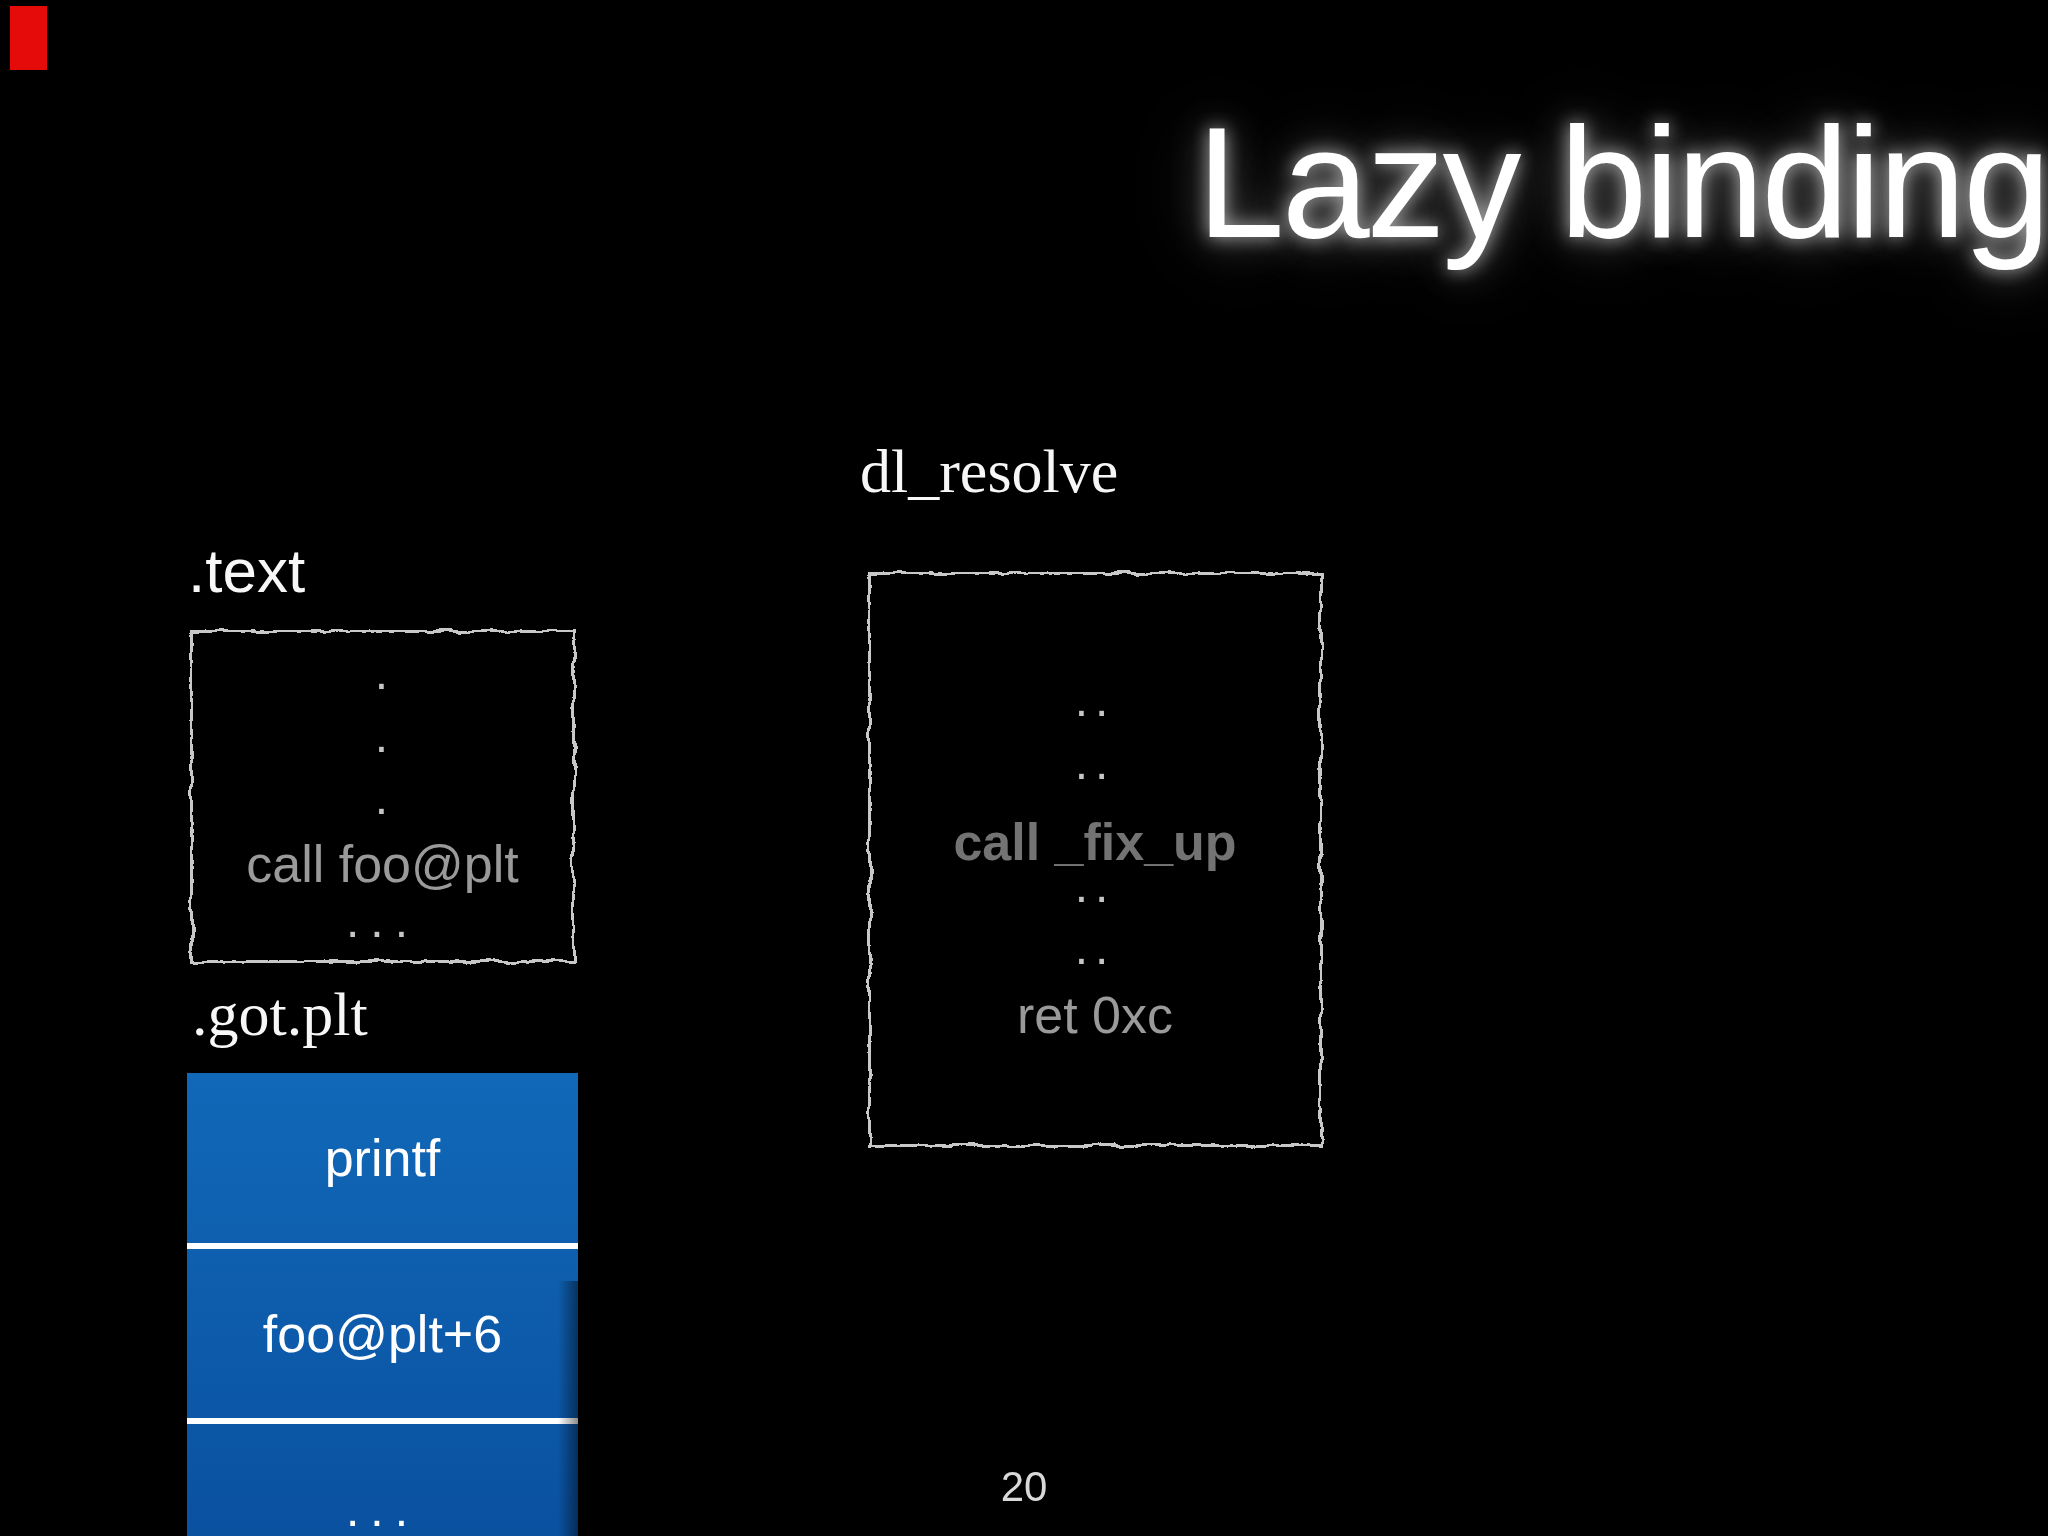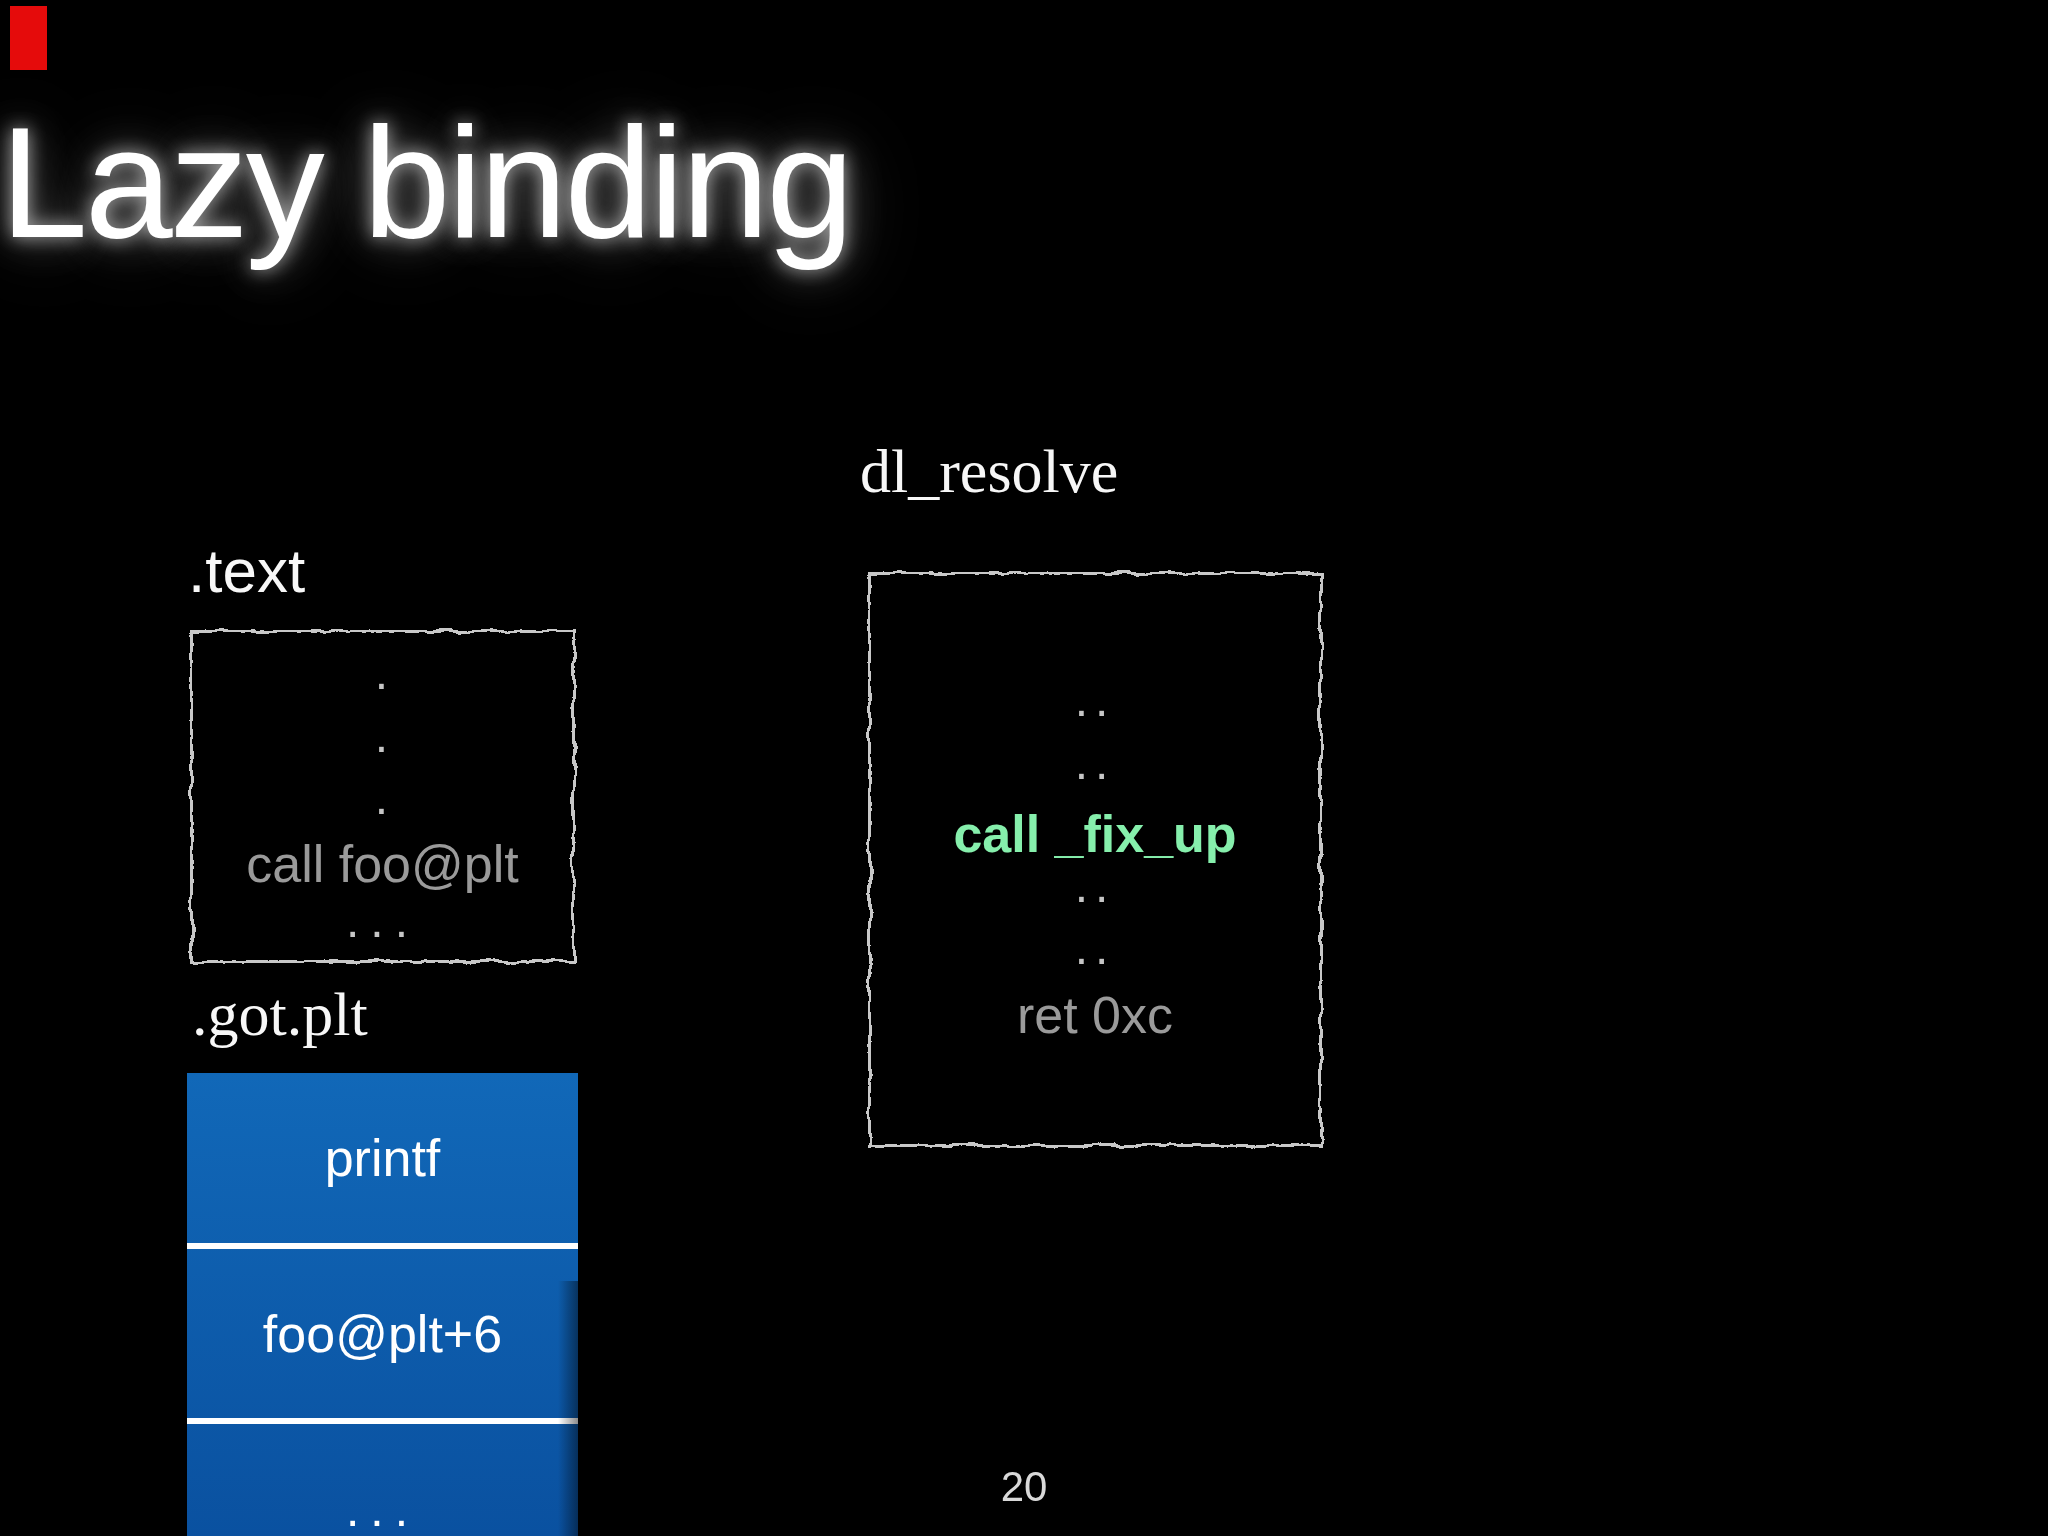--- a/index.html
+++ b/index.html
@@ -13,21 +13,21 @@
 
   
   .red-rect{
     position:absolute;left:10px;top:6px;width:37px;height:64px;
     background:#e50b0b;
   }
 
   
   .title{
     position:absolute;left:0;right:0;top:92px;margin:0;
-    text-align:left;
+    text-align:right;
     font-size:158px;font-weight:400;letter-spacing:-3px;
     color:#ffffff;
     text-shadow:0 0 18px rgba(255,255,255,.65),
                 0 0 42px rgba(255,255,255,.38),
                 0 0 80px rgba(255,255,255,.22);
   }
 
   .section-label{
     position:absolute;
     color:#f7f7f7;
@@ -125,21 +125,21 @@
     <div class="got-row row-ellipsis">
       <span>...</span>
     </div>
   </div>
 
   <div class="section-label dl-label">dl_resolve</div>
   <div class="box dl-box">
     <div class="sketch"></div>
     <div class="line dots pair" style="top:104px">..</div>
     <div class="line dots pair" style="top:167px">..</div>
-    <div class="line code highlight" style="top: 236px; color: #86efac;">call _fix_up</div>
+    <div class="line code highlight" style="top: 244px; color: #737373;">call _fix_up</div>
     <div class="line dots pair" style="top:290px">..</div>
     <div class="line dots pair" style="top:352px">..</div>
     <div class="line code" style="top:417px">ret 0xc</div>
   </div>
 
   <div class="page-number">20</div>
 
 </div>
 
 </body></html>

